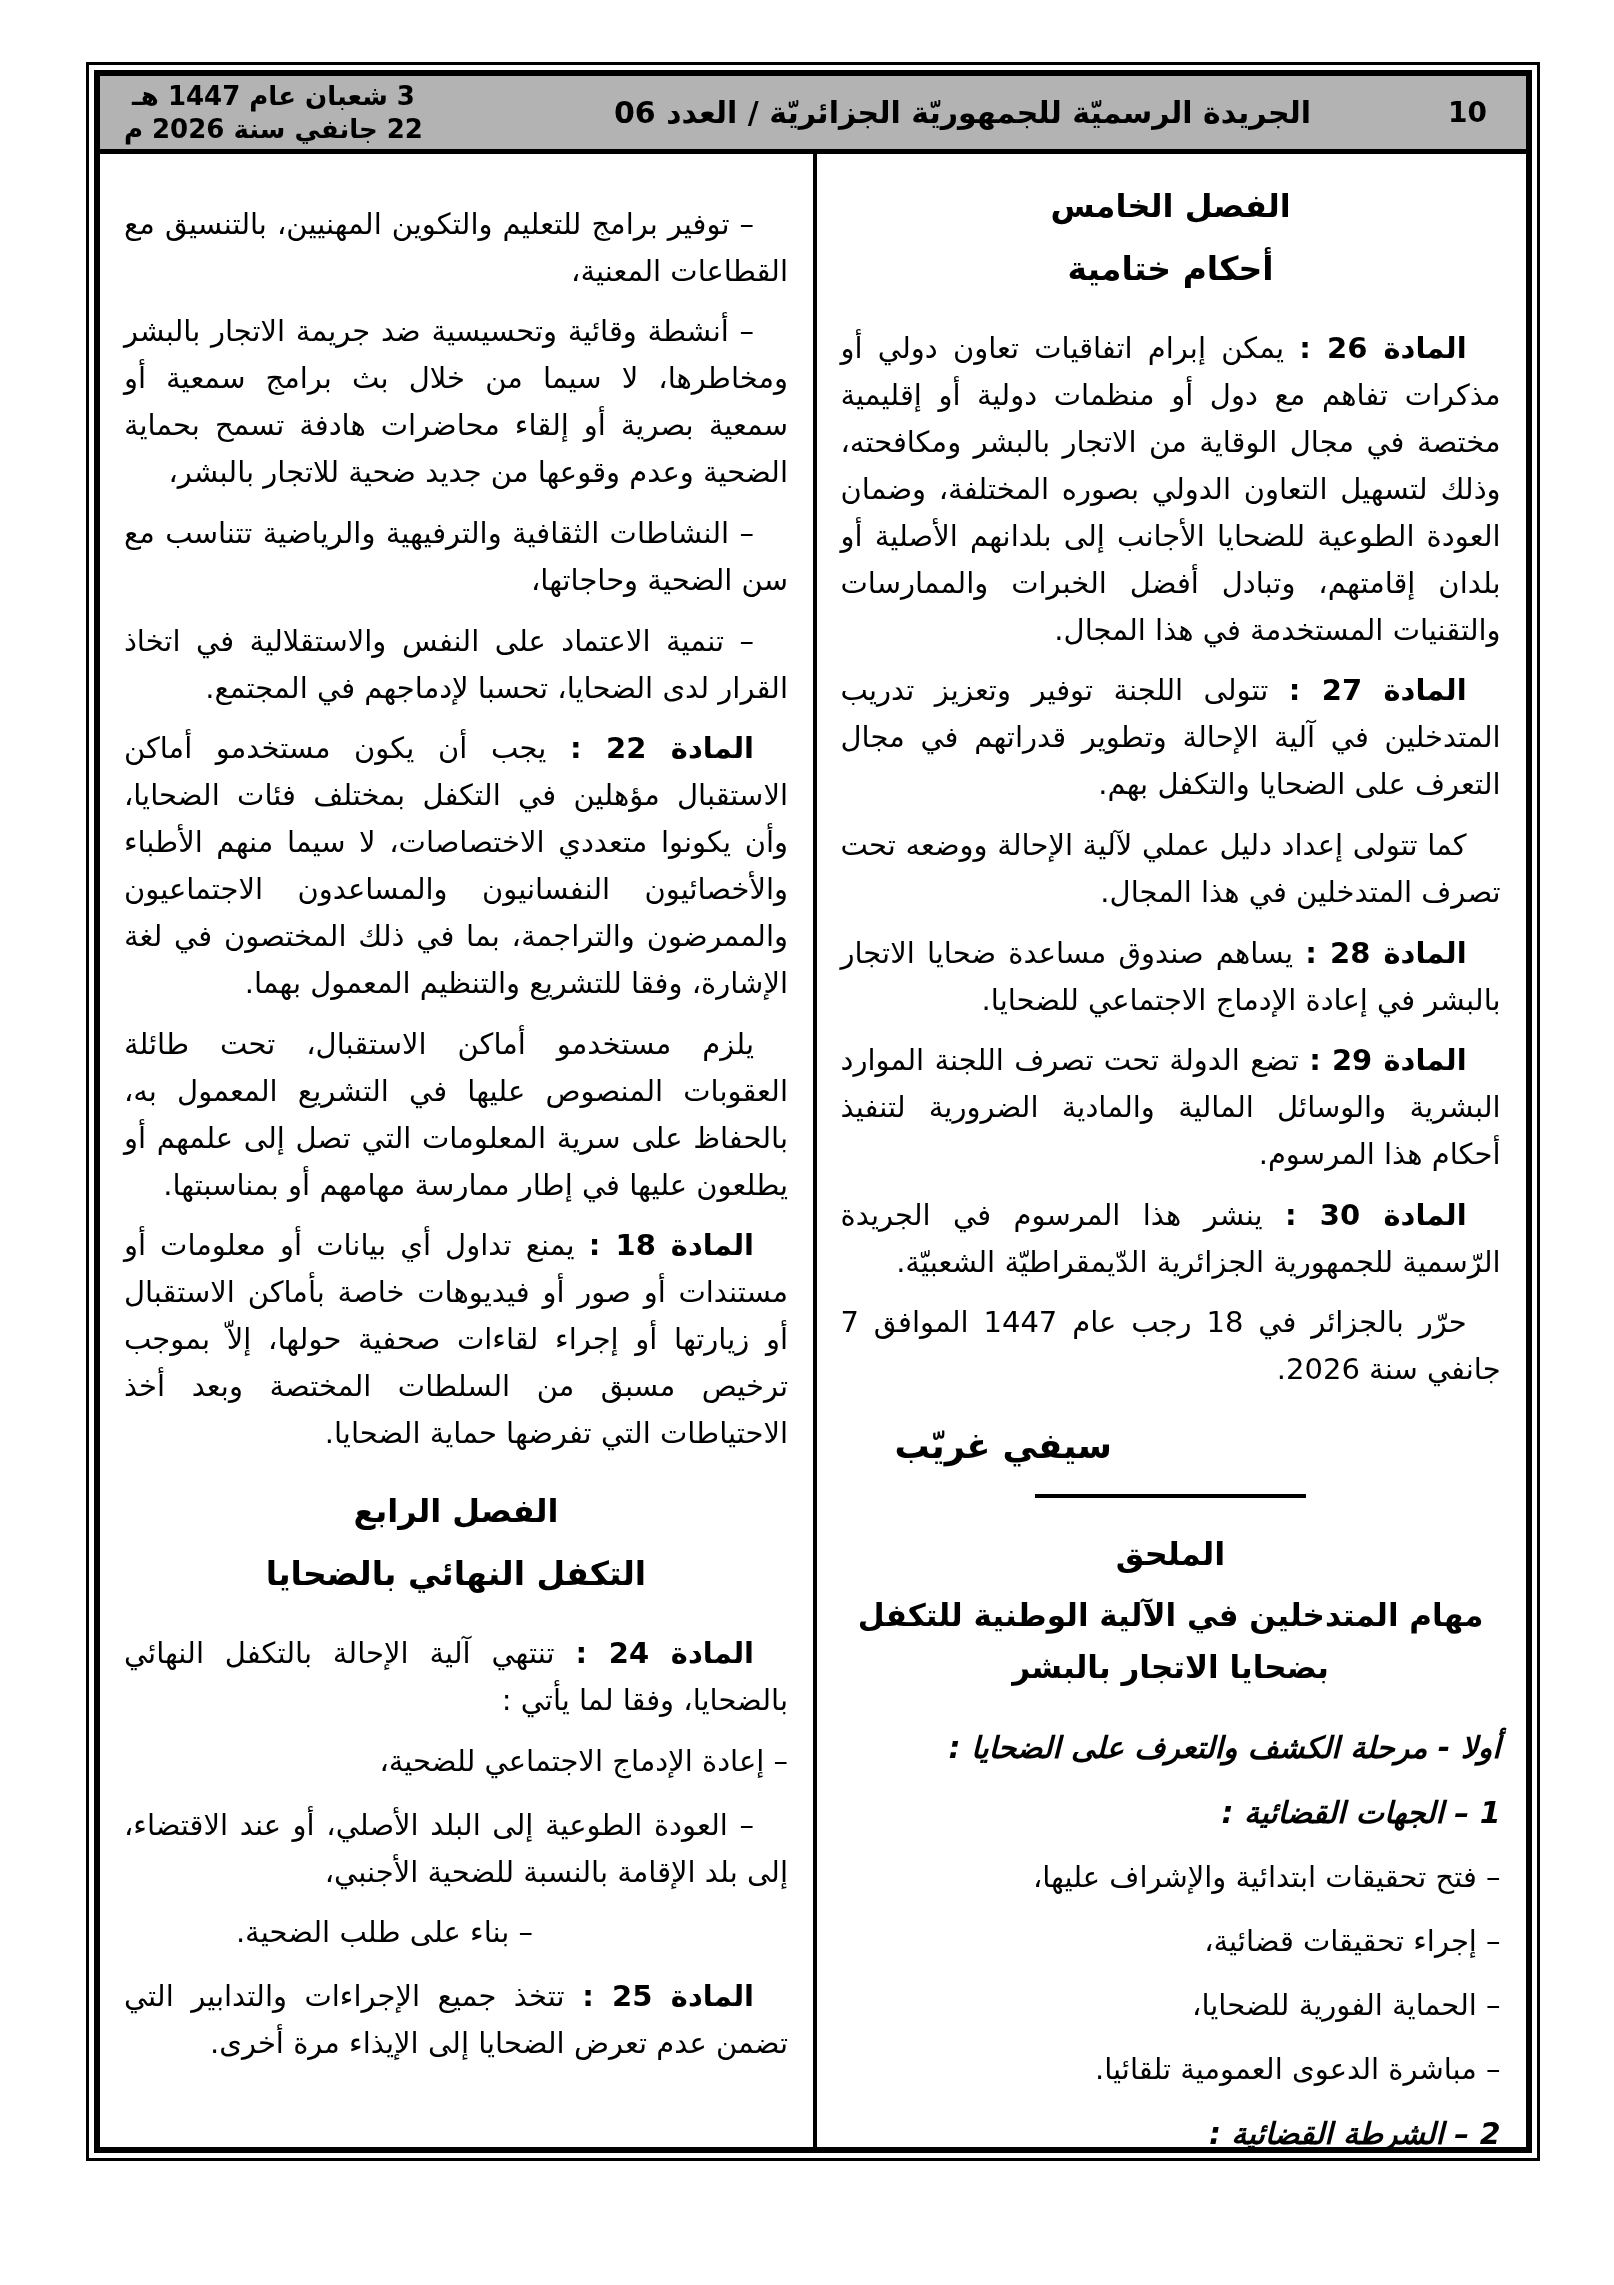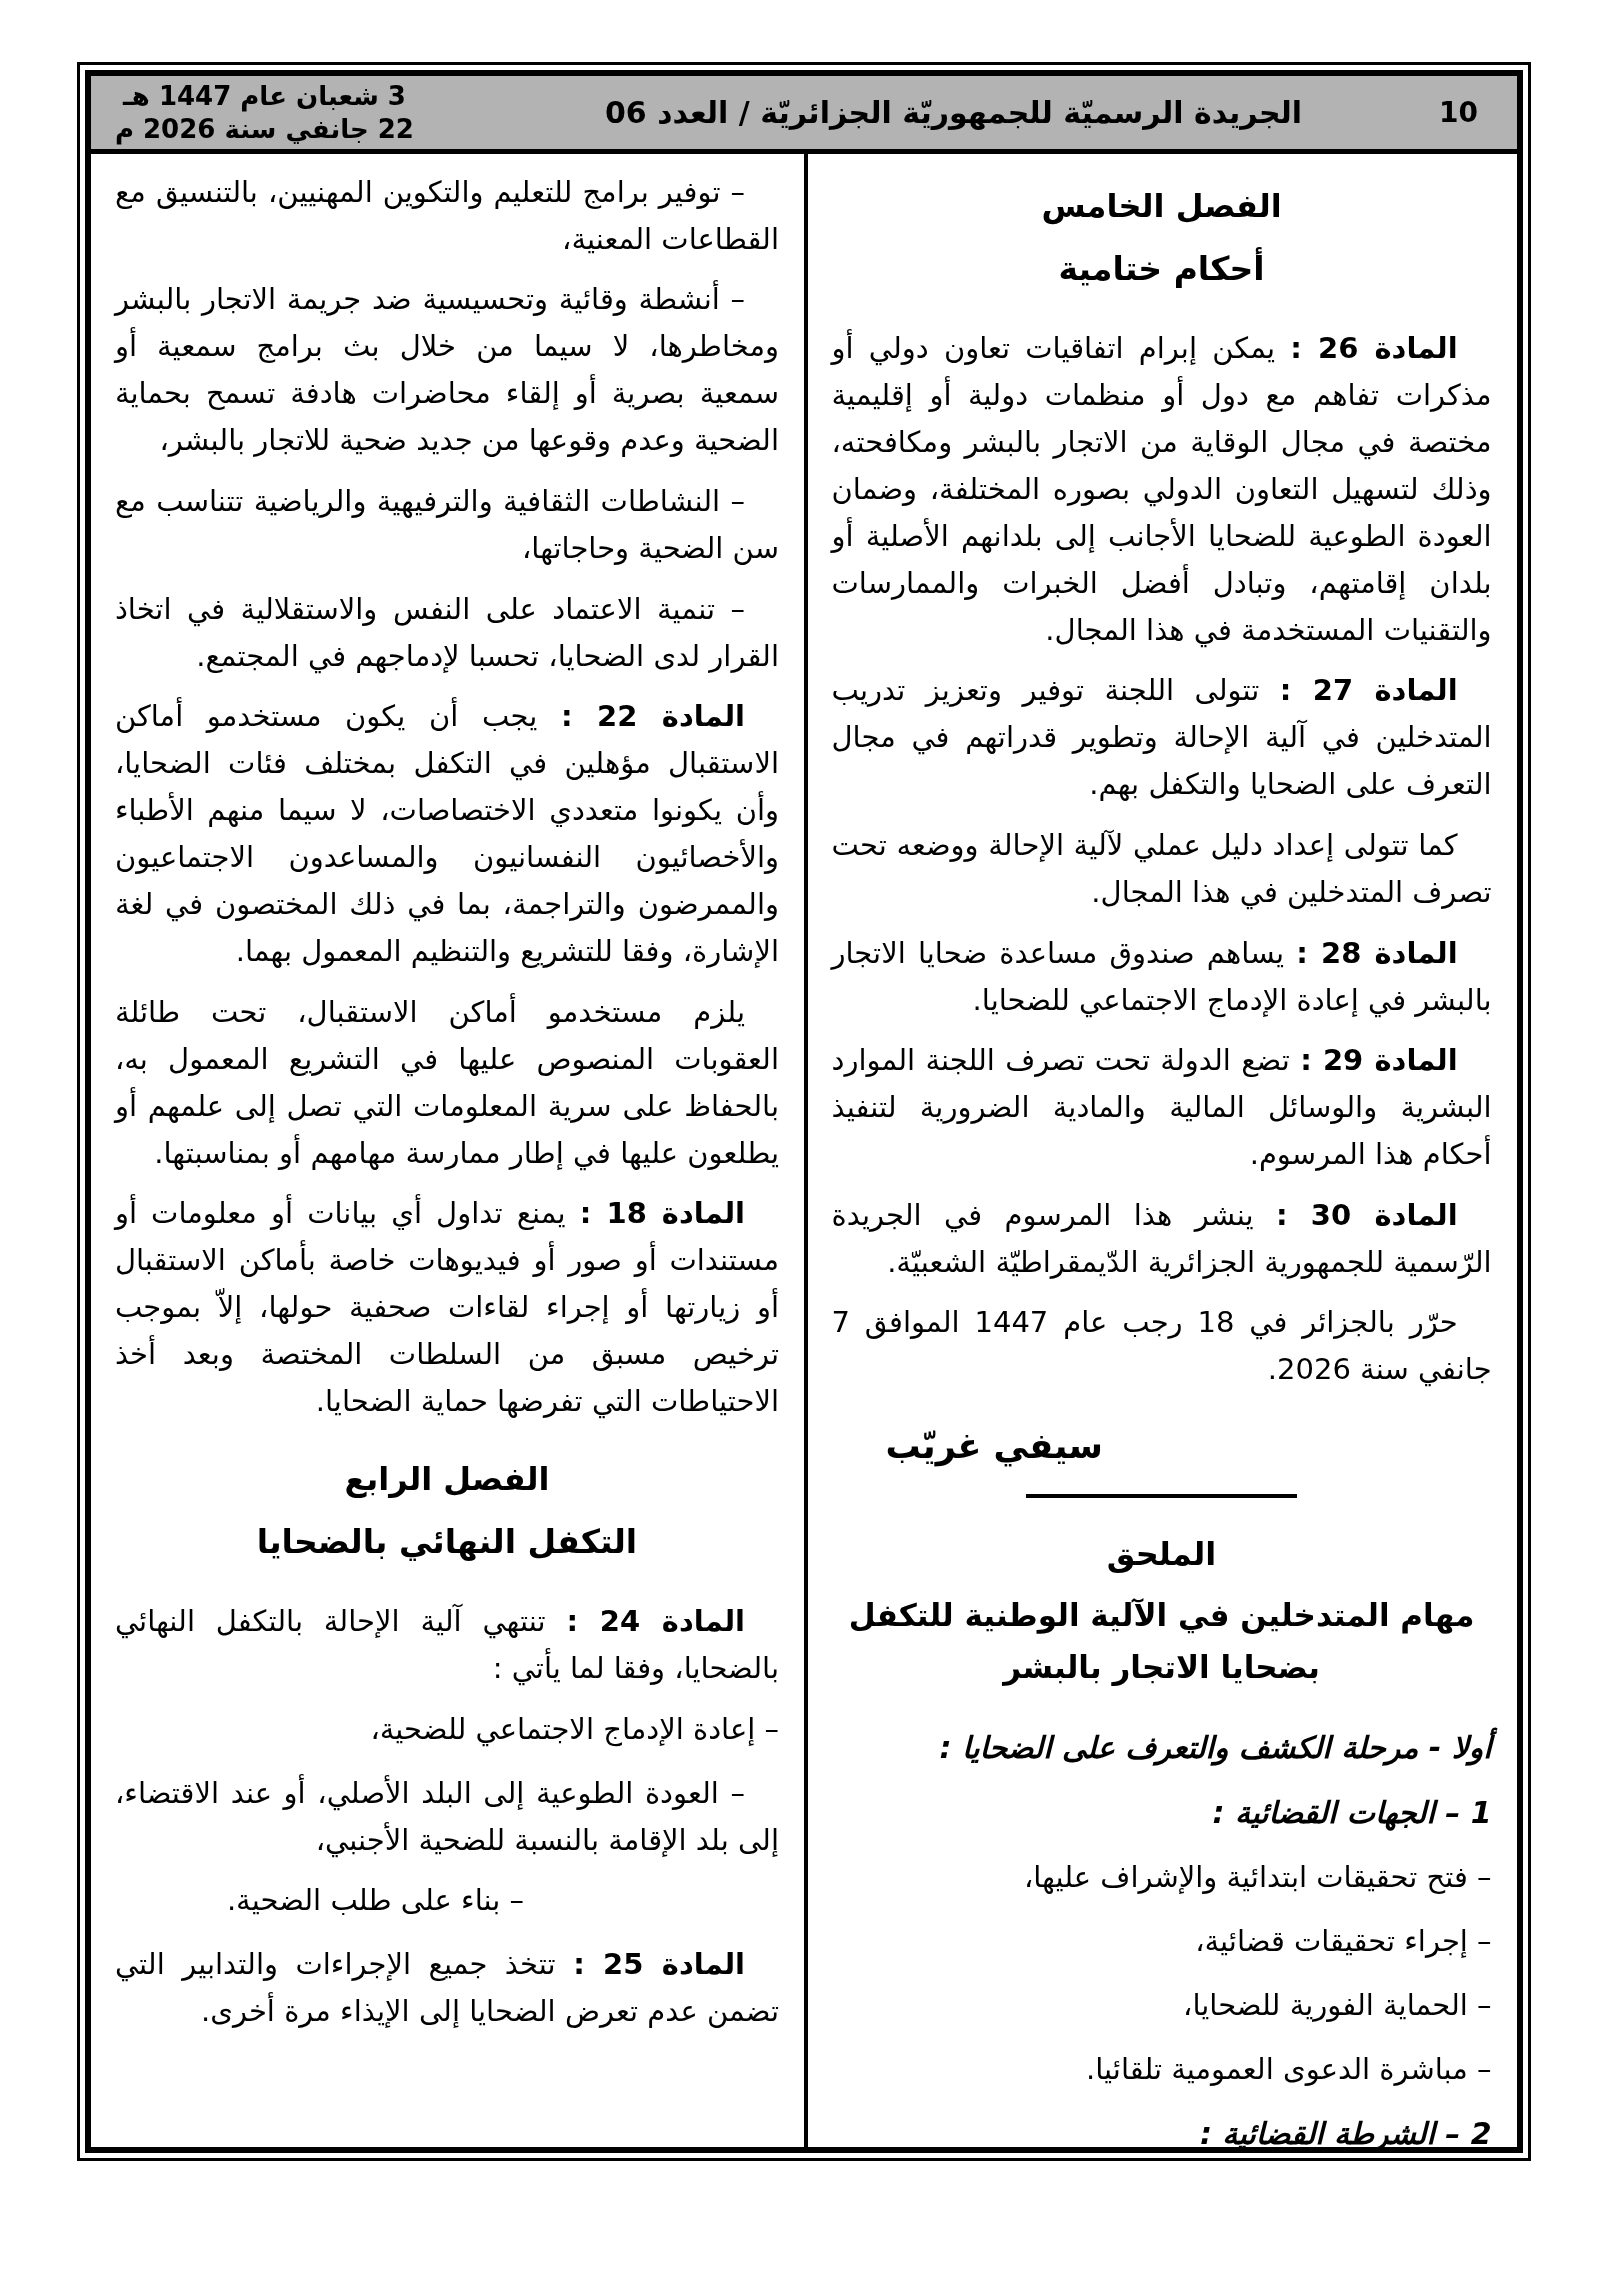--- a/index.html
+++ b/index.html
@@ -6,21 +6,21 @@
   body{
     width:1615px;height:2285px;
     background:#ffffff;
     position:relative;
     overflow:hidden;
     font-family:"DejaVu Sans", sans-serif;
     color:#000;
   }
   
   .frame{
-    position:absolute;left:77px;top:62px;
+    position:absolute;left:86px;top:62px;
     width:1454px;height:2099px;
     border:3.6px solid #000;
     box-sizing:border-box;
   }
   
   .inner{
     position:absolute;inset:5.4px;
     border:6.3px solid #000;
     display:flex;flex-direction:column;
     box-sizing:border-box;
@@ -52,21 +52,21 @@
   .columns{
     flex:1;display:flex;overflow:hidden;
   }
   .col{
     width:50%;box-sizing:border-box;
     padding:14.5px 25px 0 23.5px;
     direction:rtl;
     overflow:hidden;
   }
   .col-left{border-left:4.5px solid #000;order:2;}
-  .col-right{order:1;}
+  .col-right{order:1;margin-top:32px;}
   
 
   
   .ch-head{
     text-align:center;font-weight:bold;font-size:32px;
     margin:31px 0 11px;line-height:47px;
   }
   .ch-sub{
     text-align:center;font-weight:bold;font-size:33px;
     margin:14.5px 0 33px;line-height:47px;

